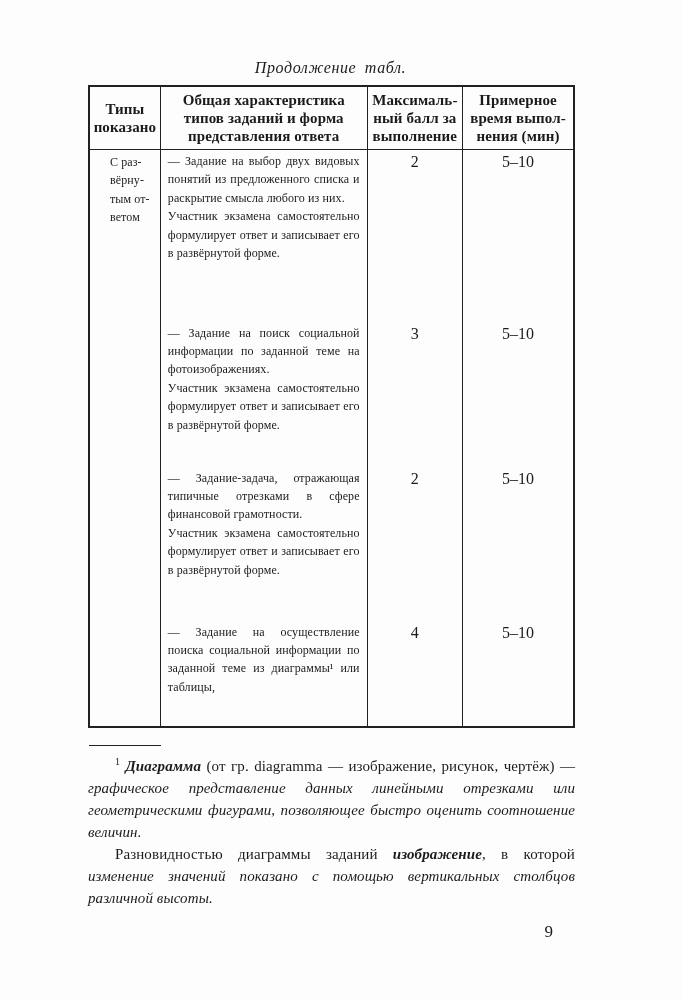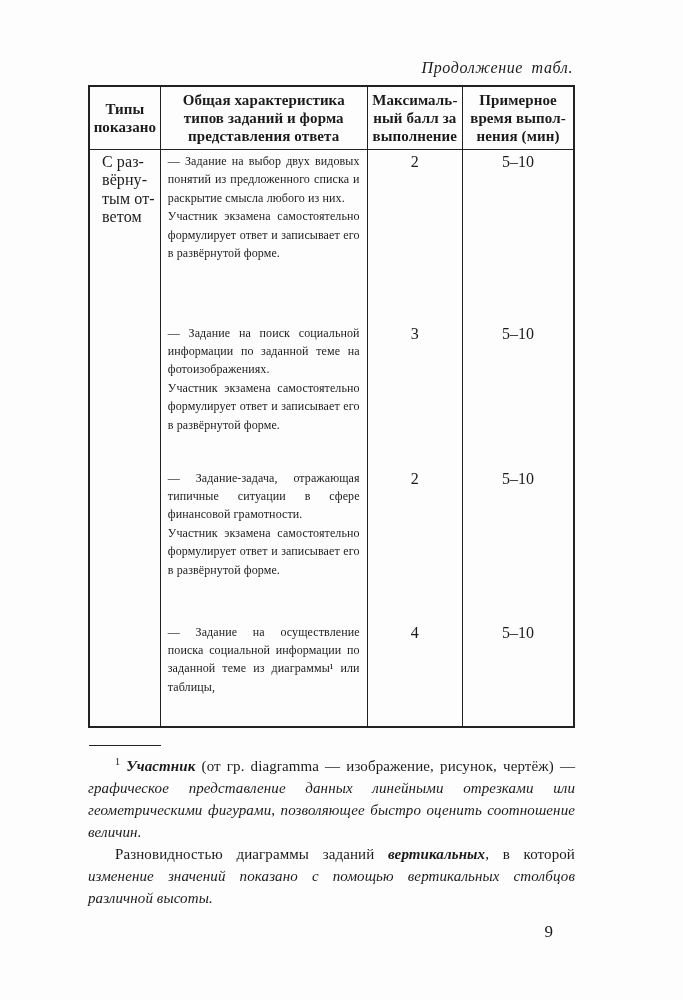--- a/index.html
+++ b/index.html
@@ -18,21 +18,21 @@
   }
   .content {
     position: absolute;
     left: 88px;
     top: 0;
     width: 487px;
   }
   .continuation {
     margin-top: 58px;
     margin-bottom: 7px;
-    text-align: right;
+    text-align: center;
     font-style: italic;
     font-size: 16px;
     line-height: 20px;
     letter-spacing: 0.6px;
     padding-right: 2px;
     word-spacing: 4px;
   }
   table.main-table {
     width: 100%;
     border-collapse: collapse;
@@ -52,23 +52,23 @@
     letter-spacing: 0.1px;
   }
   table.main-table td {
     border-left: 1.5px solid #222;
     border-right: 1.5px solid #222;
     border-top: none;
     border-bottom: none;
     vertical-align: top;
   }
   td.label-cell {
-    font-size: 16px;
+    font-size: 12px;
     line-height: 18.4px;
-    padding: 3px 2px 0 12px;
+    padding: 3px 2px 0 20px;
     white-space: pre-line;
     letter-spacing: 0.1px;
   }
   td.task-cell {
     font-size: 12px;
     line-height: 18.4px;
     text-align: justify;
     padding: 2px 7px 0 7px;
     letter-spacing: 0.1px;
     hyphens: auto;
@@ -160,44 +160,44 @@
         <tr class="row-b">
           <td class="task-cell">
             <div>— Задание на поиск социальной информации по заданной теме на фотоизображениях.</div>
             <div class="note">Участник экзамена самостоятельно формулирует ответ и записывает его в развёрнутой форме.</div>
           </td>
           <td class="score-cell">3</td>
           <td class="time-cell">5–10</td>
         </tr>
         <tr class="row-c">
           <td class="task-cell">
-            <div>— Задание-задача, отражающая типичные ситуации в сфере финансовой грамотности.</div>
+            <div>— Задание-задача, отражающая типичные отрезками в сфере финансовой грамотности.</div>
             <div class="note">Участник экзамена самостоятельно формулирует ответ и записывает его в развёрнутой форме.</div>
           </td>
           <td class="score-cell">2</td>
           <td class="time-cell">5–10</td>
         </tr>
         <tr class="row-d">
           <td class="task-cell">
             <div>— Задание на осуществление поиска социальной информации по заданной теме из диаграммы¹ или таблицы,</div>
           </td>
           <td class="score-cell">4</td>
           <td class="time-cell">5–10</td>
         </tr>
       </tbody>
     </table>
 
     <div class="footnote-rule"></div>
 
     <div class="footnote">
       <p>
         <sup class="fn-sup">1</sup>
-        <span class="fn-term">Участник</span><span> (от гр. diagramma — изображение, рисунок, чертёж) — </span><span class="fn-italic">графическое представление данных линейными отрезками или геометрическими фигурами, позволяющее быстро оценить соотношение величин.</span>
+        <span class="fn-term">Диаграмма</span><span> (от гр. diagramma — изображение, рисунок, чертёж) — </span><span class="fn-italic">графическое представление данных линейными отрезками или геометрическими фигурами, позволяющее быстро оценить соотношение величин.</span>
       </p>
       <p>
-        <span>Разновидностью диаграммы заданий </span><span class="fn-term">вертикальных</span><span>, в которой </span><span class="fn-italic">изменение значений показано с помощью вертикальных столбцов различной высоты.</span>
+        <span>Разновидностью диаграммы заданий </span><span class="fn-term">изображение</span><span>, в которой </span><span class="fn-italic">изменение значений показано с помощью вертикальных столбцов различной высоты.</span>
       </p>
     </div>
 
     <div class="page-number">9</div>
 
   </div>
 </div>
 
 </body></html>

